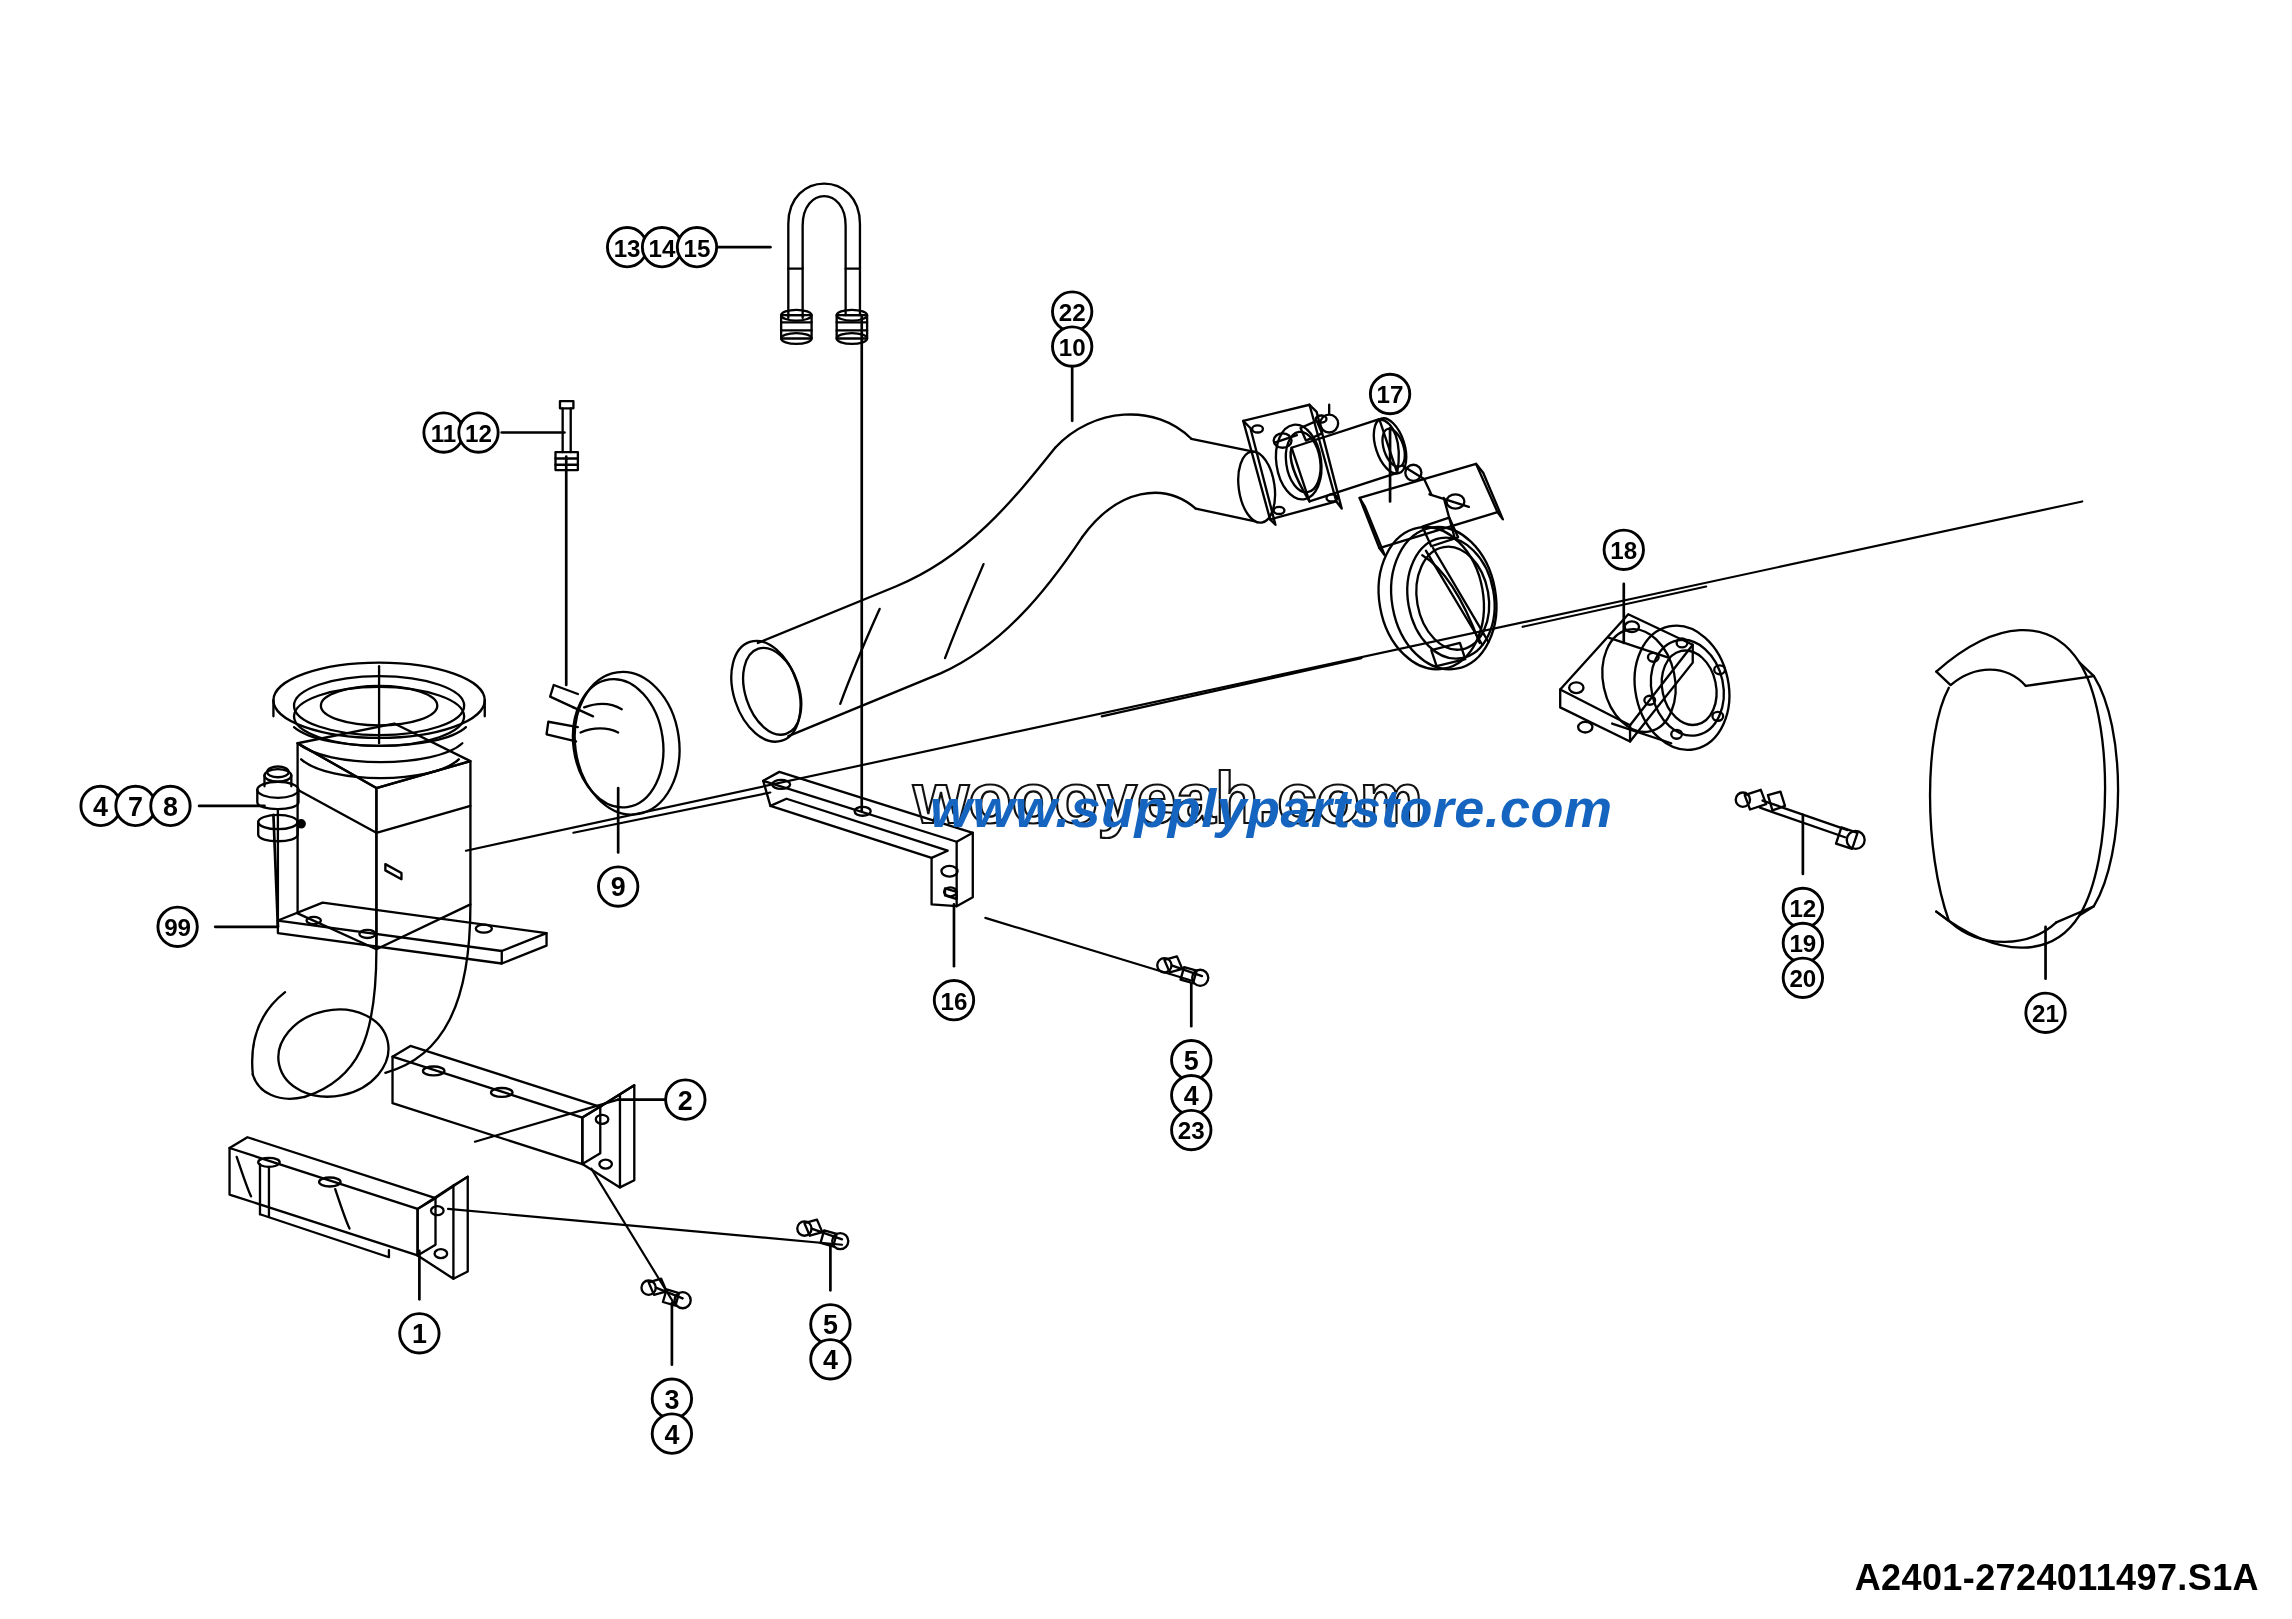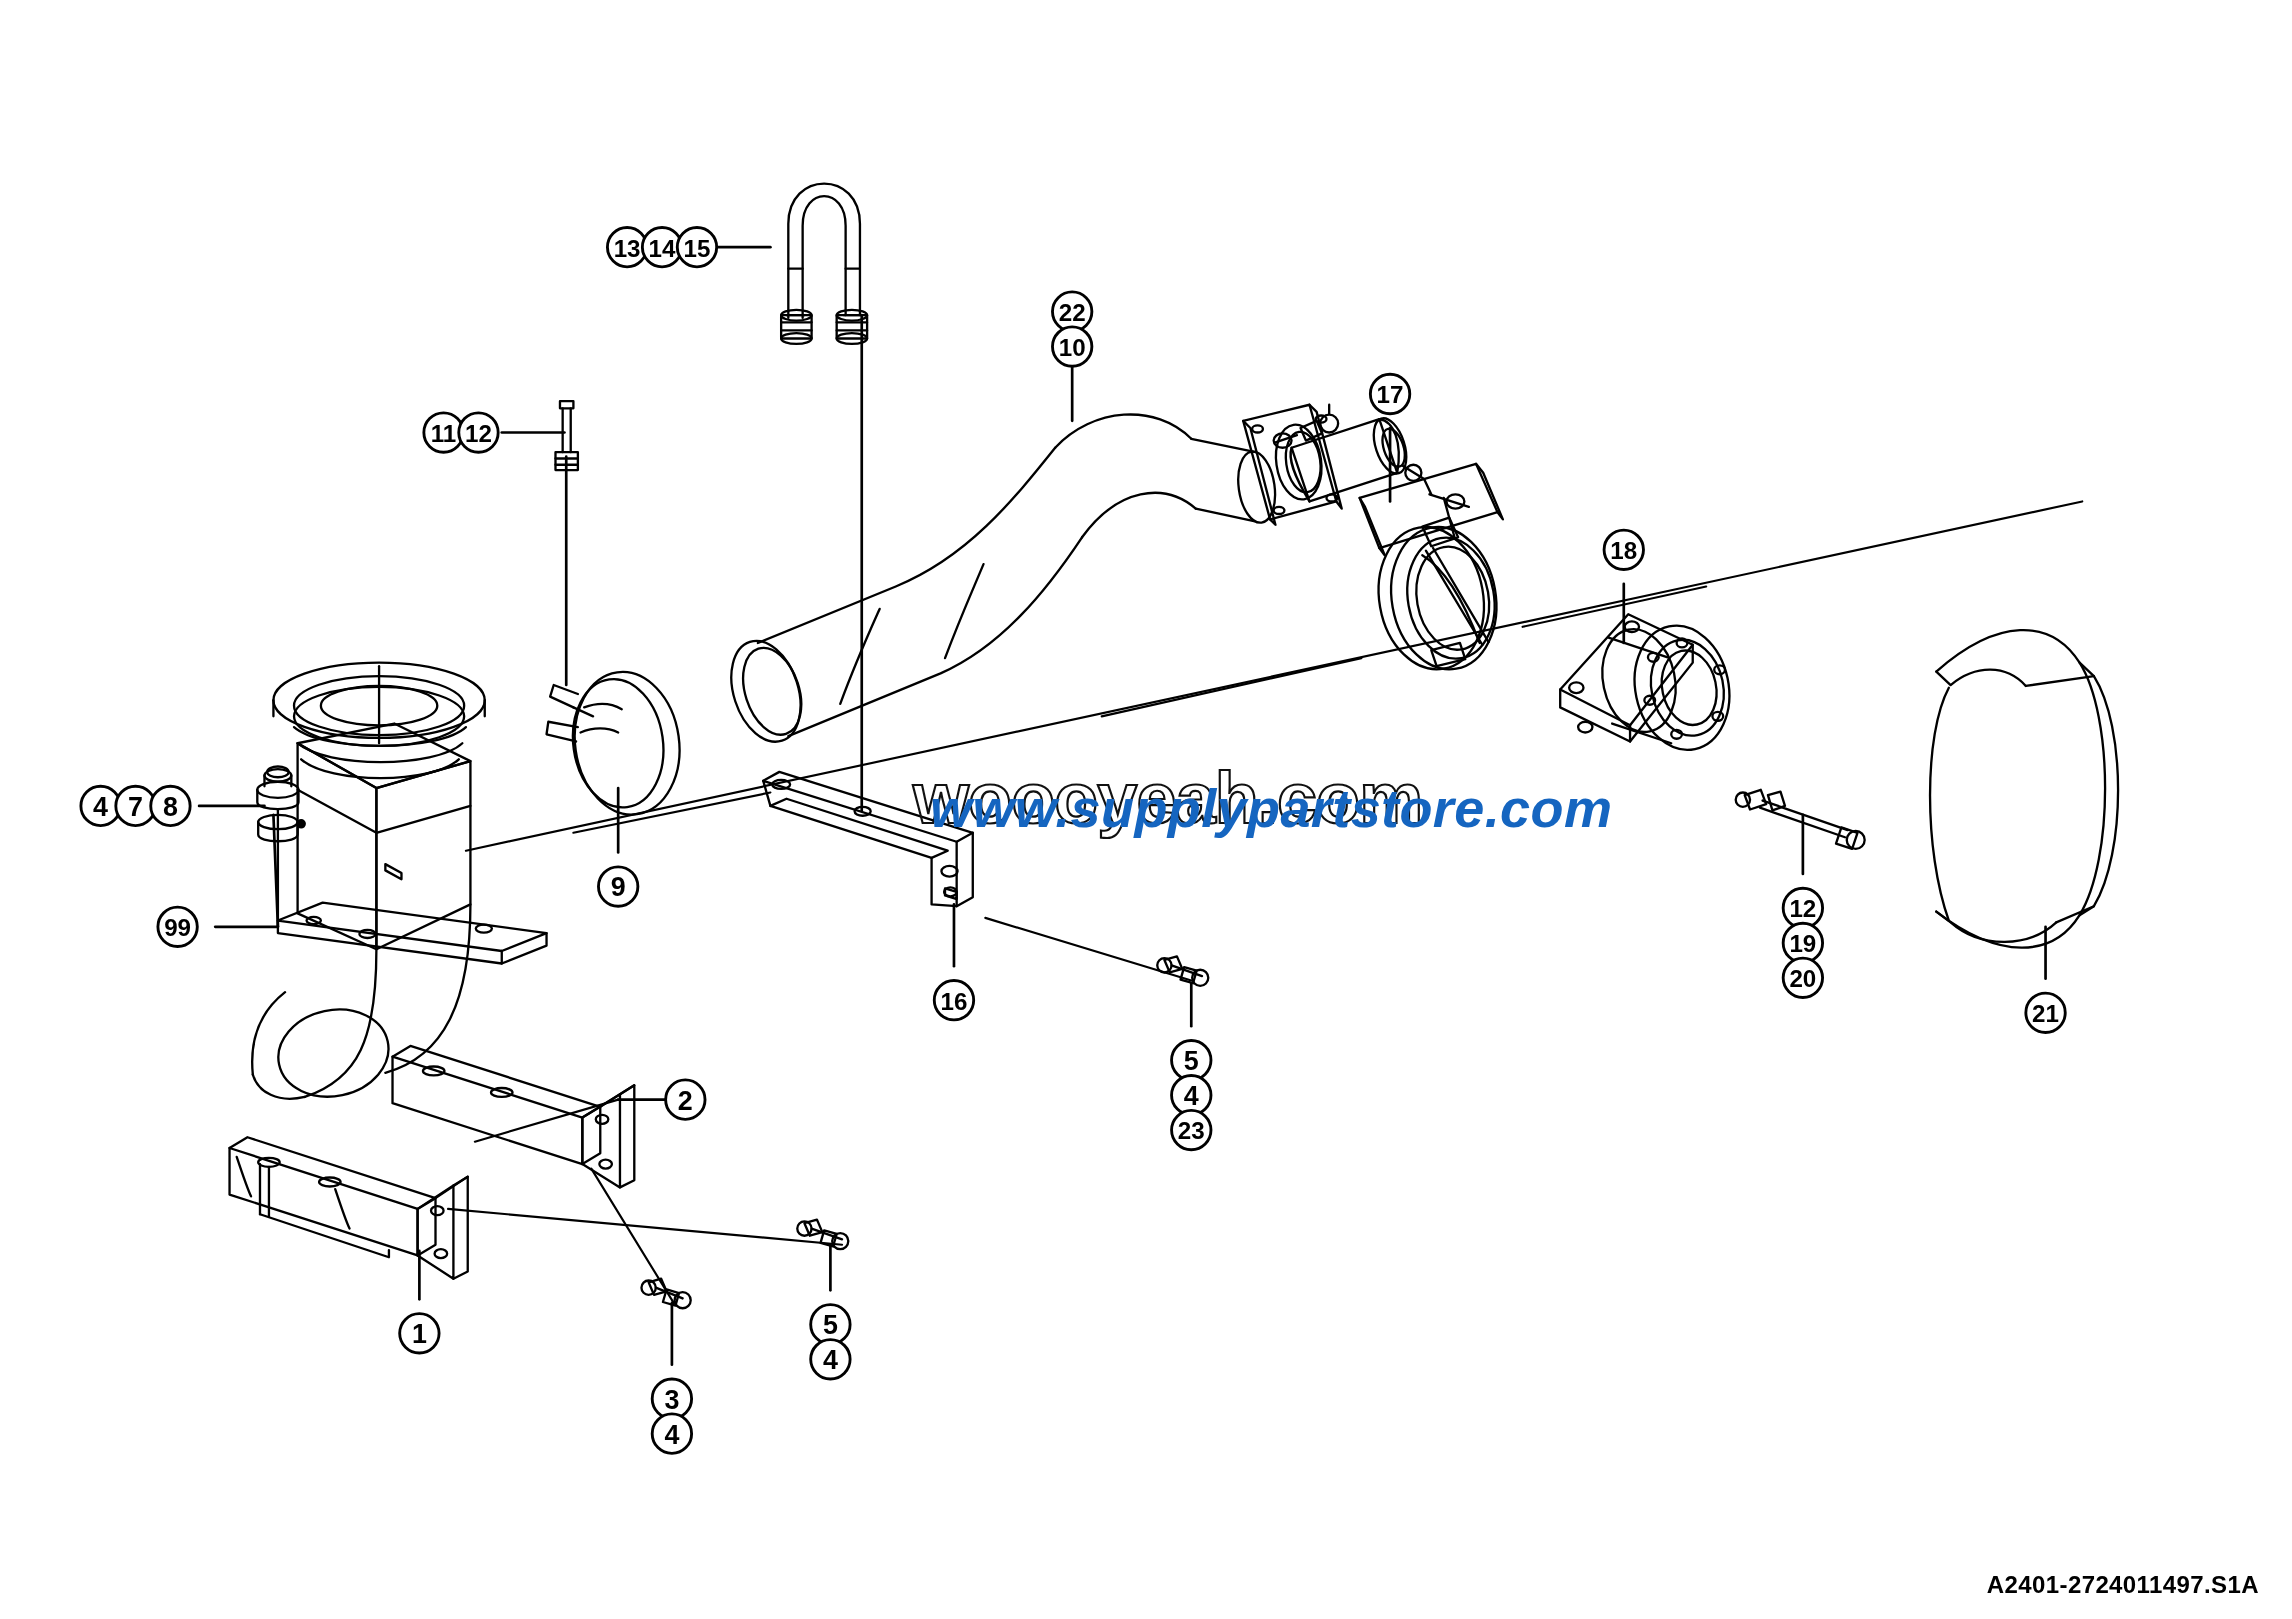--- a/index.html
+++ b/index.html
@@ -24,21 +24,21 @@
     top: 0;
     width: 2293px;
     height: 1619px;
   }
   .partnum {
     position: absolute;
     right: 34px;
     bottom: 19.7px;
     font-family: "Liberation Sans", sans-serif;
     font-weight: bold;
-    font-size: 24px;
+    font-size: 36px;
     letter-spacing: 0.4px;
     color: #000000;
     white-space: nowrap;
   }
   .wm {
     position: absolute;
     white-space: nowrap;
     pointer-events: none;
     font-family: "Liberation Sans", sans-serif;
     font-weight: bold;

